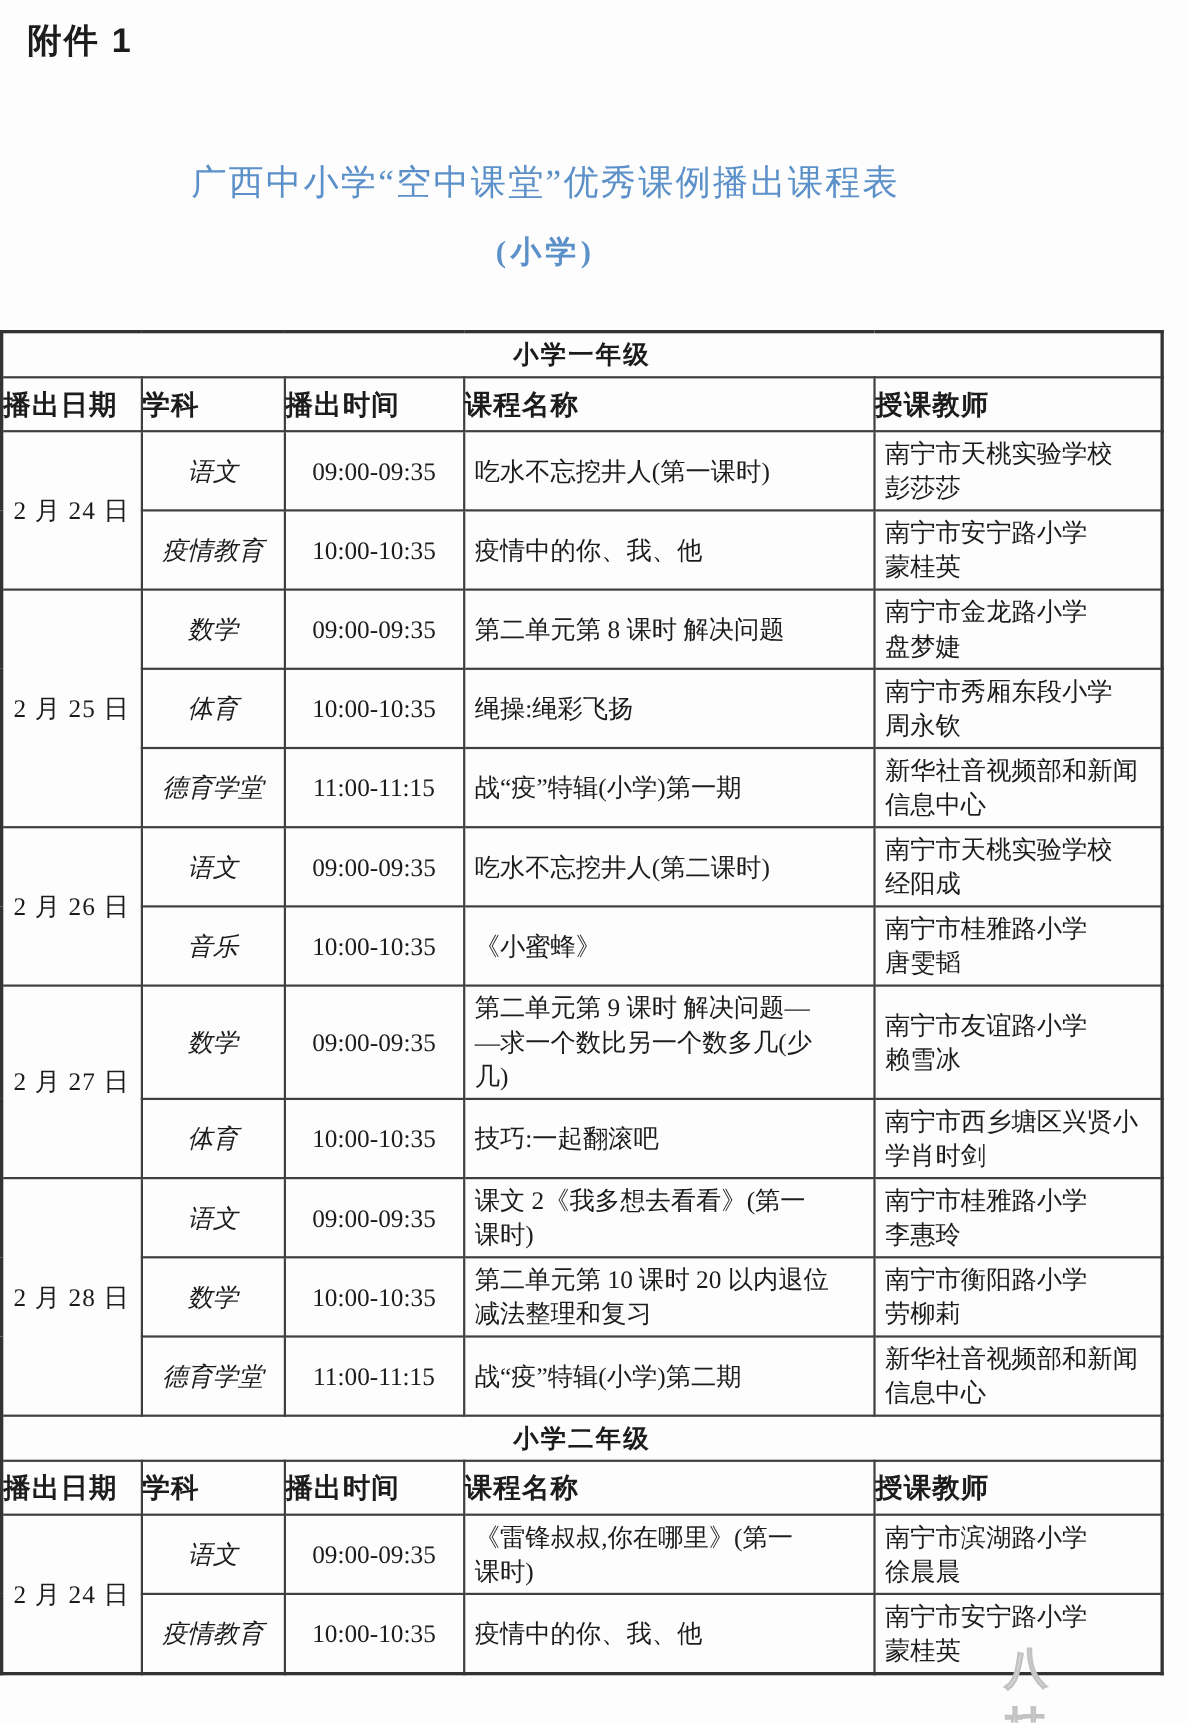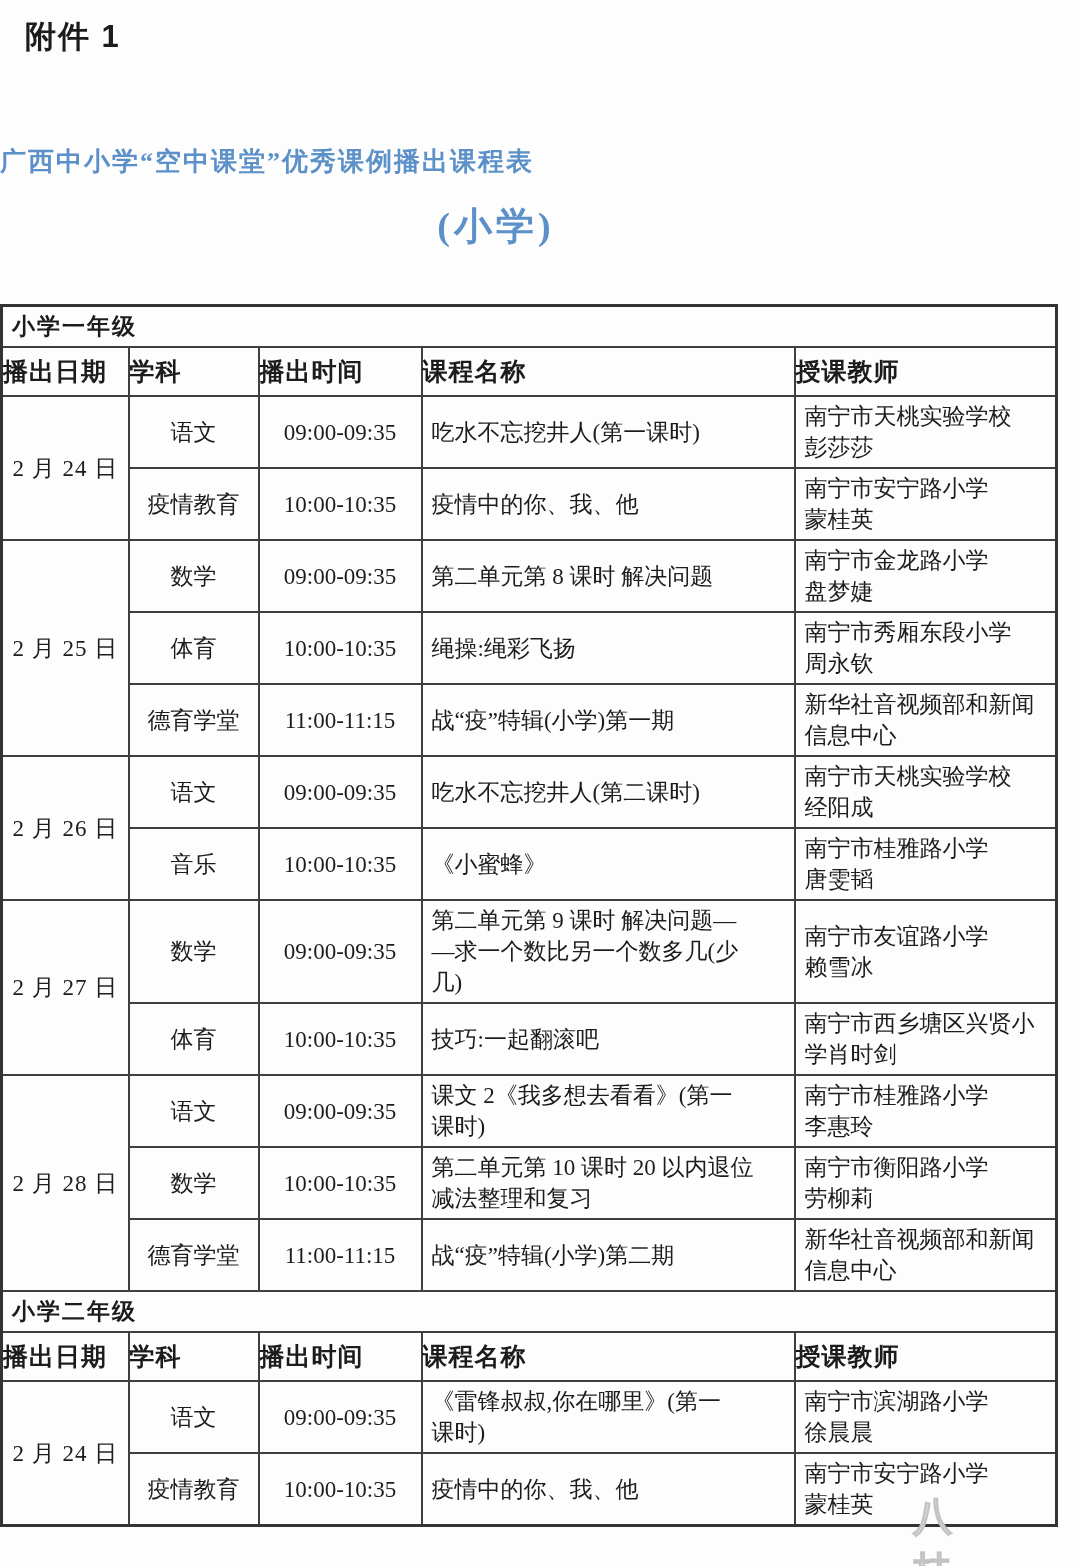--- a/index.html
+++ b/index.html
@@ -11,48 +11,48 @@
     font-family:"Liberation Serif","DejaVu Serif",serif;
   }
   .page { position:relative; width:992px; height:1566px; }
 
   .attachment {
     padding:16px 0 0 25px;
     font-family:"Liberation Sans","DejaVu Sans",sans-serif;
     font-size:31px; font-weight:600; letter-spacing:2px;
   }
   .title {
-    margin:86px 0 0; 
-    font-size:26px; font-weight:bold; color:var(--accent); letter-spacing:2px;
+    margin:86px 0 0; text-align:center;
+    font-size:32px; font-weight:normal; color:var(--accent); letter-spacing:2px;
   }
   .subtitle {
     margin:22px 0 0; text-align:center;
-    font-size:38px; font-weight:bold; color:var(--accent); letter-spacing:4px;
+    font-size:28px; font-weight:bold; color:var(--accent); letter-spacing:4px;
   }
 
   table.schedule {
     width:1055px; margin:52px auto 0;
     border-collapse:collapse; table-layout:fixed;
     border:3px solid #333;
   }
   .schedule th, .schedule td {
     border:2px solid var(--line);
     vertical-align:middle;
   }
   .section-cell {
-    text-align:left; font-weight:bold; font-size:25px;
+    text-align:center; font-weight:bold; font-size:25px;
     padding:7px 0; letter-spacing:2px;font-family:Liberation Serif, serif;
   }
   .schedule th {
     font-size:25px; font-weight:bold; padding:7px 0;
     letter-spacing:1px; text-align:left;
   }
   .schedule td { font-size:23px; line-height:31px; padding:4px 9px; }
   td.date-cell    { text-align:center; white-space:nowrap; letter-spacing:1px; }
-  td.subject-cell { text-align:center; }
+  td.subject-cell { text-align:center;font-style:italic; }
   td.time-cell    { text-align:center; white-space:nowrap; }
   td.course-cell  { text-align:left; white-space:pre-line; }
   td.teacher-cell { text-align:left; white-space:pre-line; }
 
   .watermark {
     position:absolute; left:882px; top:1490px;
     display:flex; align-items:center; gap:7px;
     color:#c7c7c7; pointer-events:none; z-index:3;
   }
   .watermark .wm-text {

